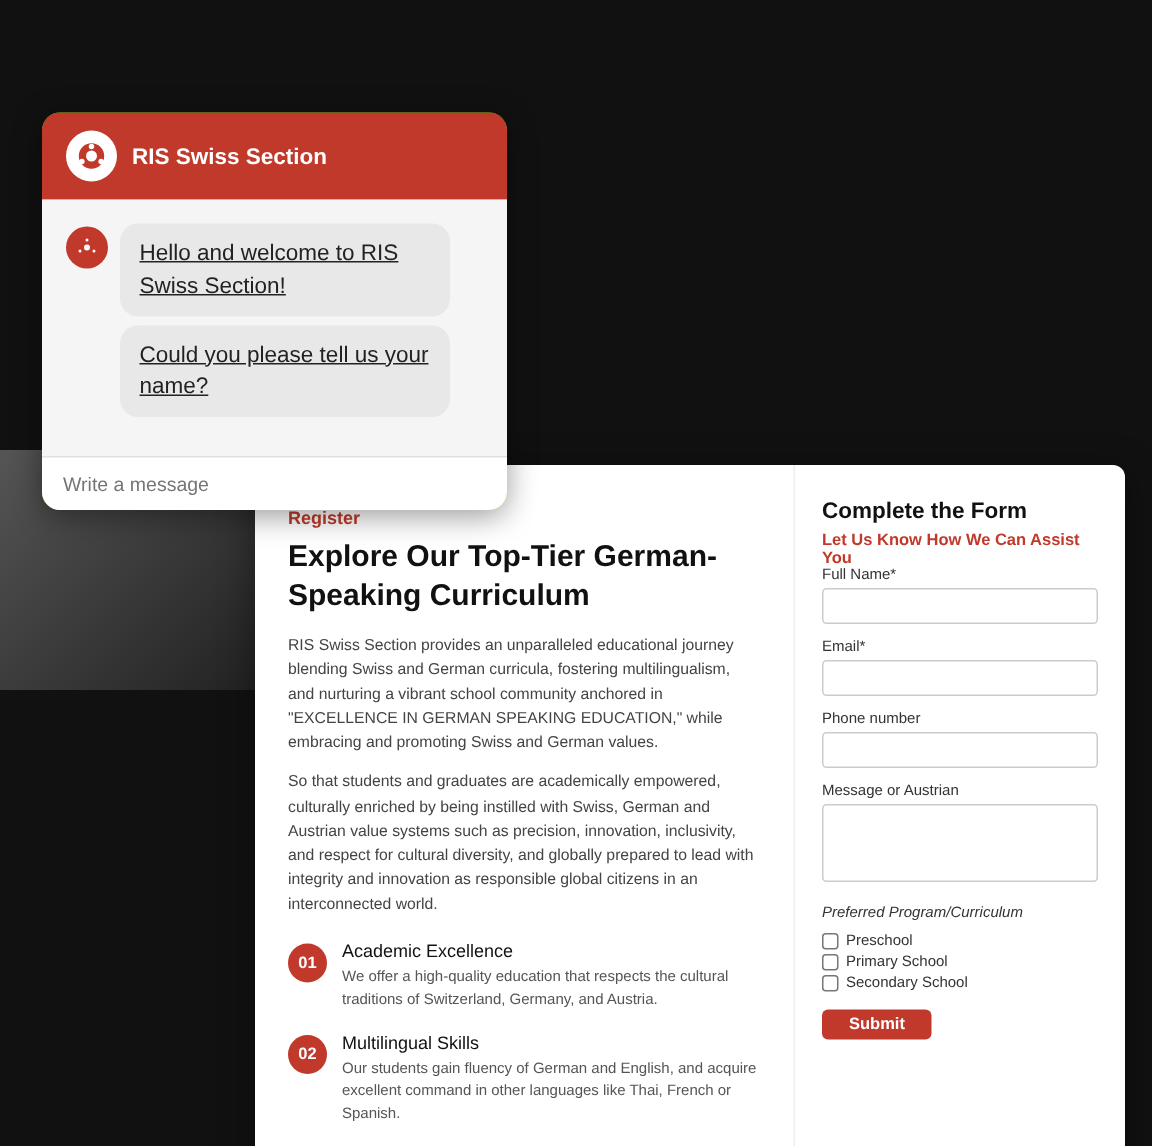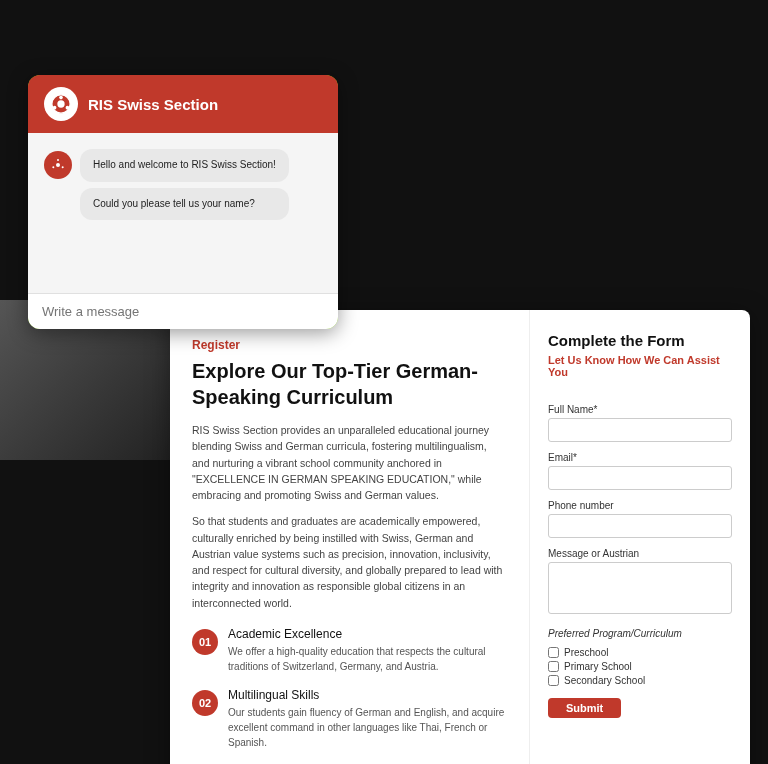--- a/index.html
+++ b/index.html
@@ -83,24 +83,25 @@
     .chat-avatar svg {
       width: 16px;
       height: 16px;
       fill: #fff;
     }
 
     .chat-bubble {
       background: #e8e8e8;
       border-radius: 12px;
       padding: 9px 13px;
-      font-size: 10px;
+      font-size: 15px;
       color: #222;
       line-height: 1.45;
       max-width: 220px;
+      text-decoration: underline;
     }
 
     .chat-input-row {
       padding: 10px 14px;
       background: #fff;
       border-top: 1px solid #e0e0e0;
       display: flex;
       align-items: center;
     }
 
@@ -205,21 +206,21 @@
       font-size: 15px;
       font-weight: bold;
       color: #111;
       margin-bottom: 5px;
     }
 
     .form-subheading {
       font-size: 11px;
       color: #c0392b;
       font-weight: bold;
-      margin-bottom: 26px;
+      margin-bottom: 0;
     }
 
     .form-group {
       margin-bottom: 10px;
     }
 
     .form-label {
       font-size: 10px;
       color: #333;
       display: block;

